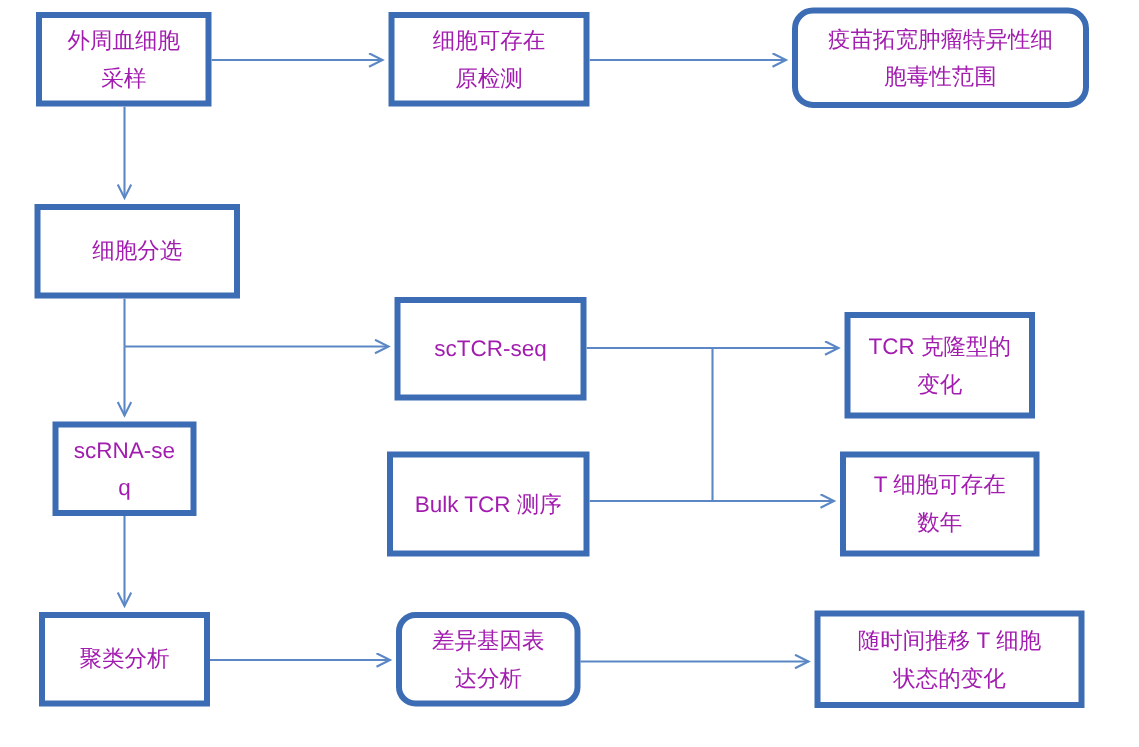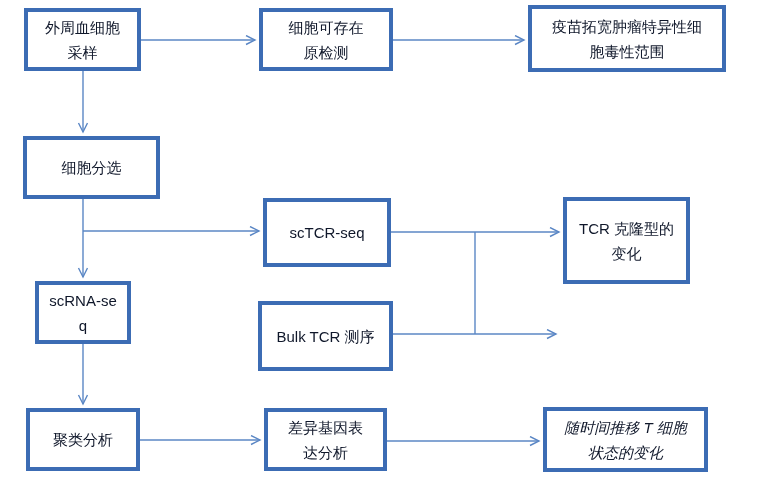--- a/index.html
+++ b/index.html
@@ -21,43 +21,43 @@
     top: 0;
     width: 759px;
     height: 498px;
     z-index: 1;
   }
   .node {
     position: absolute;
     box-sizing: border-box;
     background: #ffffff;
     border: 4px solid #3C6CB4;
-    color: #0f172a;
+    color: #a21caf;
     font-size: 15px;
     line-height: 25px;
     text-align: center;
     white-space: pre-line;
     display: flex;
     align-items: center;
     justify-content: center;
     z-index: 2;
   }
   
   .n-sampling        { left: 24px;  top: 8px;   width: 117px; height: 63px; }
   .n-antigen         { left: 259px; top: 8px;   width: 134px; height: 63px; }
-  .n-vaccine         { left: 528px; top: 5px;   width: 198px; height: 67px; }
+  .n-vaccine         { left: 528px; top: 5px;   width: 198px; height: 67px; border-radius: 14px; }
   .n-sorting         { left: 23px;  top: 136px; width: 137px; height: 63px; }
   .n-sctcr           { left: 263px; top: 198px; width: 128px; height: 69px; text-align: right; }
-  .n-clonotype       { left: 563px; top: 197px; width: 127px; height: 87px; }
+  .n-clonotype       { left: 563px; top: 208px; width: 127px; height: 71px; }
   .n-scrna           { left: 35px;  top: 281px; width: 96px;  height: 63px; }
   .n-bulk            { left: 258px; top: 301px; width: 135px; height: 70px; }
   .n-persist         { left: 560px; top: 301px; width: 133px; height: 70px; }
   .n-clustering      { left: 26px;  top: 408px; width: 114px; height: 63px; }
-  .n-deg             { left: 264px; top: 408px; width: 123px; height: 63px; }
-  .n-state           { left: 543px; top: 407px; width: 165px; height: 65px; font-style: italic; }
+  .n-deg             { left: 264px; top: 408px; width: 123px; height: 63px; border-radius: 13px; }
+  .n-state           { left: 543px; top: 407px; width: 180px; height: 65px; }
 </style>
 </head>
 <body>
 
 <div class="canvas">
 
   <svg class="connector-layer" viewBox="0 0 759 498" xmlns="http://www.w3.org/2000/svg">
     <defs>
       <marker id="ah" markerWidth="13" markerHeight="11" refX="10.5" refY="5" orient="auto" markerUnits="userSpaceOnUse">
         <path d="M1.5,0.5 L10.5,5 L1.5,9.5" fill="none" stroke="#5B87C5" stroke-width="1.4"></path>
@@ -85,19 +85,21 @@
 原检测</div>
   <div class="node n-vaccine">疫苗拓宽肿瘤特异性细
 胞毒性范围</div>
   <div class="node n-sorting">细胞分选</div>
   <div class="node n-sctcr">scTCR-seq</div>
   <div class="node n-clonotype">TCR 克隆型的
 变化</div>
   <div class="node n-bulk">Bulk TCR 测序</div>
   <div class="node n-scrna">scRNA-se
 q</div>
+  <div class="node n-persist">T 细胞可存在
+数年</div>
   <div class="node n-clustering">聚类分析</div>
   <div class="node n-deg">差异基因表
 达分析</div>
   <div class="node n-state">随时间推移 T 细胞
 状态的变化</div>
 
 </div>
 
 </body></html>

